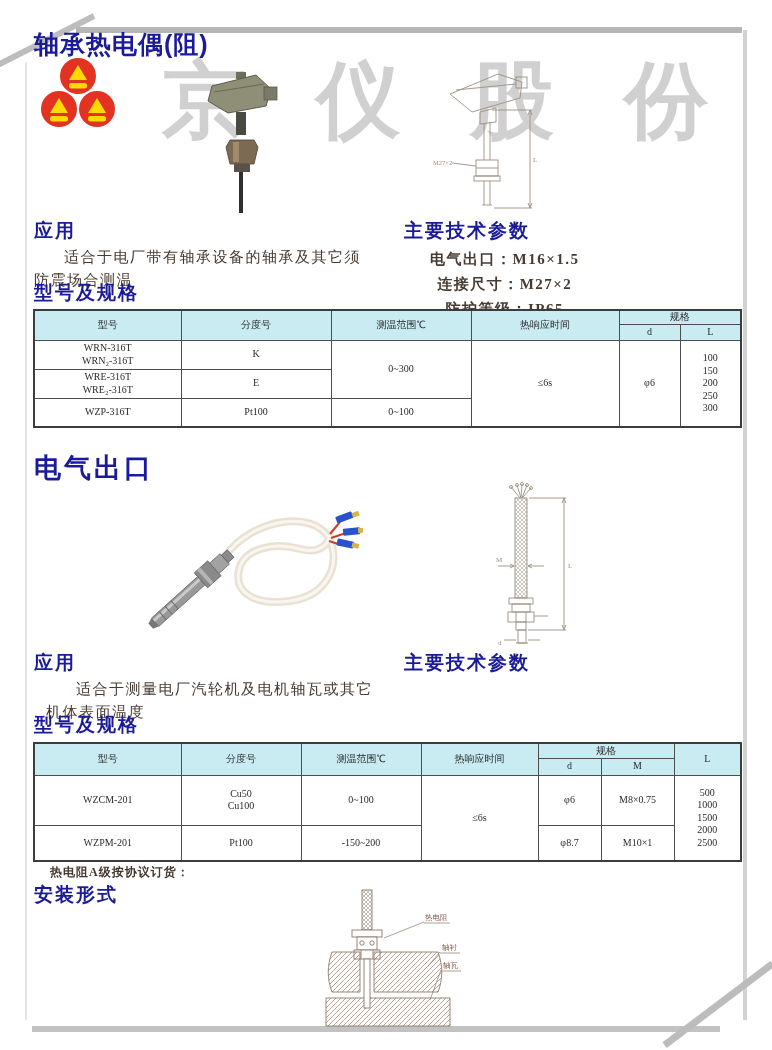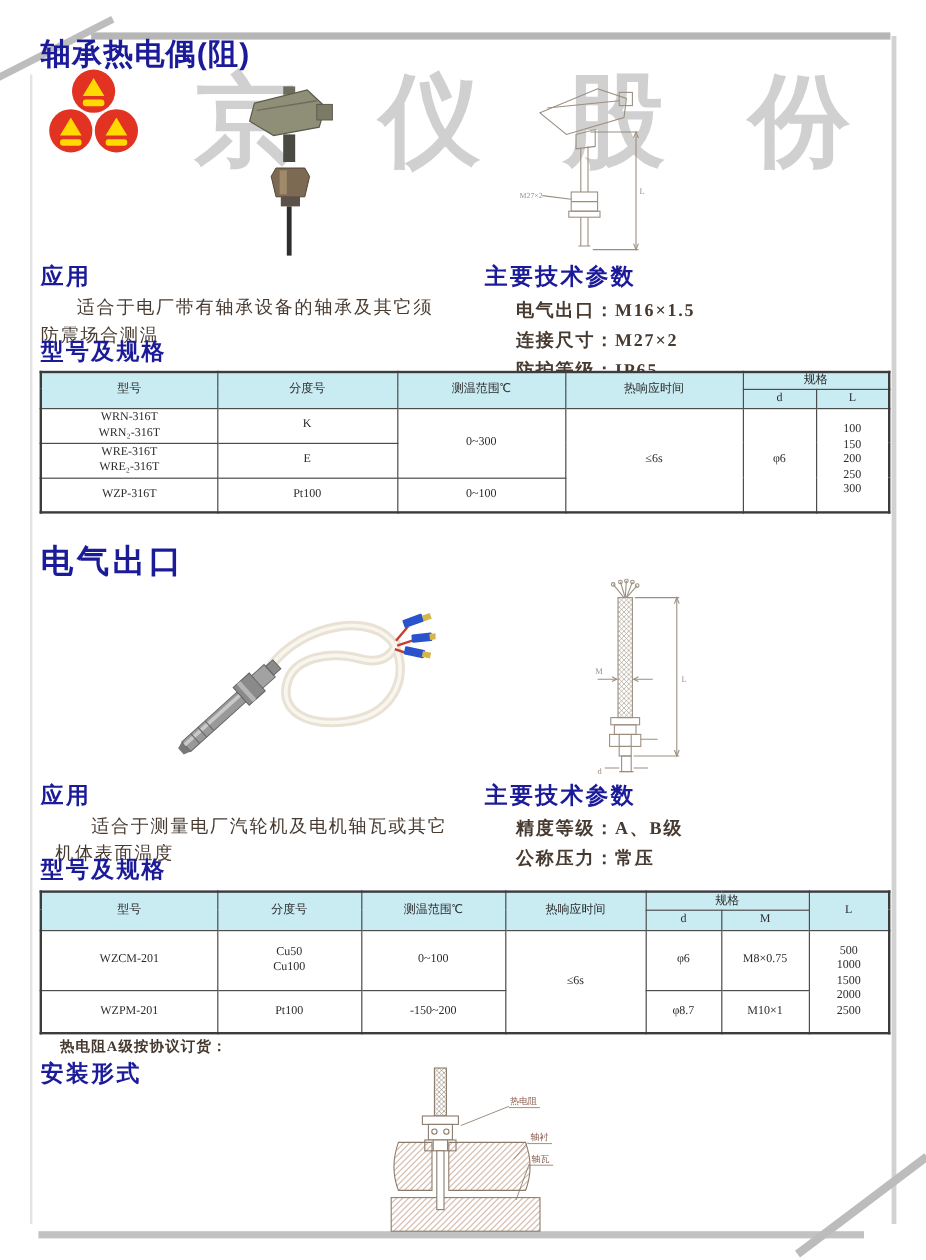--- a/index.html
+++ b/index.html
@@ -16,21 +16,21 @@
   .watermark{position:absolute;left:162px;top:44px;z-index:1;font-family:"Liberation Sans",sans-serif;
              font-size:84px;font-weight:bold;color:#c5c5c5;letter-spacing:70px;white-space:nowrap;opacity:.8;}
   .logo{position:absolute;left:38px;top:56px;z-index:2;}
   
   .hd{position:absolute;z-index:3;font-family:"Liberation Sans",sans-serif;font-weight:bold;color:#1b1b9a;}
   .title1{left:34px;top:28px;font-size:25px;letter-spacing:1px;}
   .title2{left:34px;top:450px;font-size:27px;letter-spacing:3px;}
   .h-sub{font-size:19px;letter-spacing:2px;}
   .app-text{position:absolute;z-index:3;width:342px;font-size:15px;font-weight:normal;color:#473a30;
             line-height:23px;letter-spacing:1.5px;text-indent:2em;}
-  .params{position:absolute;z-index:3;font-size:15px;font-weight:bold;color:#473a30;letter-spacing:1.5px;}
+  .params{position:absolute;z-index:3;font-size:15px;font-weight:bold;color:#473a30;letter-spacing:1.5px;text-align:center;}
   .params div{height:25px;line-height:25px;padding-left:26px;}
   .note{position:absolute;z-index:3;font-size:12px;font-weight:600;color:#44372e;letter-spacing:1px;}
   
   table.spec{position:absolute;z-index:3;border-collapse:collapse;table-layout:fixed;width:707px;
              font-size:10px;text-align:center;border:2px solid #3c3c3c;}
   table.spec th,table.spec td{border:1px solid #4d4d4d;padding:0 2px;line-height:1.25;}
   table.spec thead th{background:#c9ebf2;font-weight:normal;}
   .pre{white-space:pre-line;}
   #table1{left:33px;top:309px;}
   #table2{left:33px;top:742px;}
@@ -243,24 +243,20 @@
     </g>
     <text x="28" y="80" font-size="7" fill="#9b8e80">M</text>
     <text x="100" y="86" font-size="7" fill="#9b8e80">L</text>
     <text x="30" y="163" font-size="7" fill="#9b8e80">d</text>
   </svg>
 
   <div class="hd h-sub" style="left:34px;top:650px;">应用</div>
   <div class="app-text" style="left:46px;top:678px;">适合于测量电厂汽轮机及电机轴瓦或其它机体表面温度</div>
 
   <div class="hd h-sub" style="left:404px;top:650px;">主要技术参数</div>
-  <div class="params" style="left:404px;top:679px;">
-    <div>精度等级：A、B级</div>
-    <div>公称压力：常压</div>
-  </div>
 
   <div class="hd h-sub" style="left:34px;top:712px;">型号及规格</div>
 
   <table class="spec" id="table2">
     <colgroup>
         <col style="width:147px">
         <col style="width:120px">
         <col style="width:120px">
               <col style="width:117px">
         <col style="width:63px">

